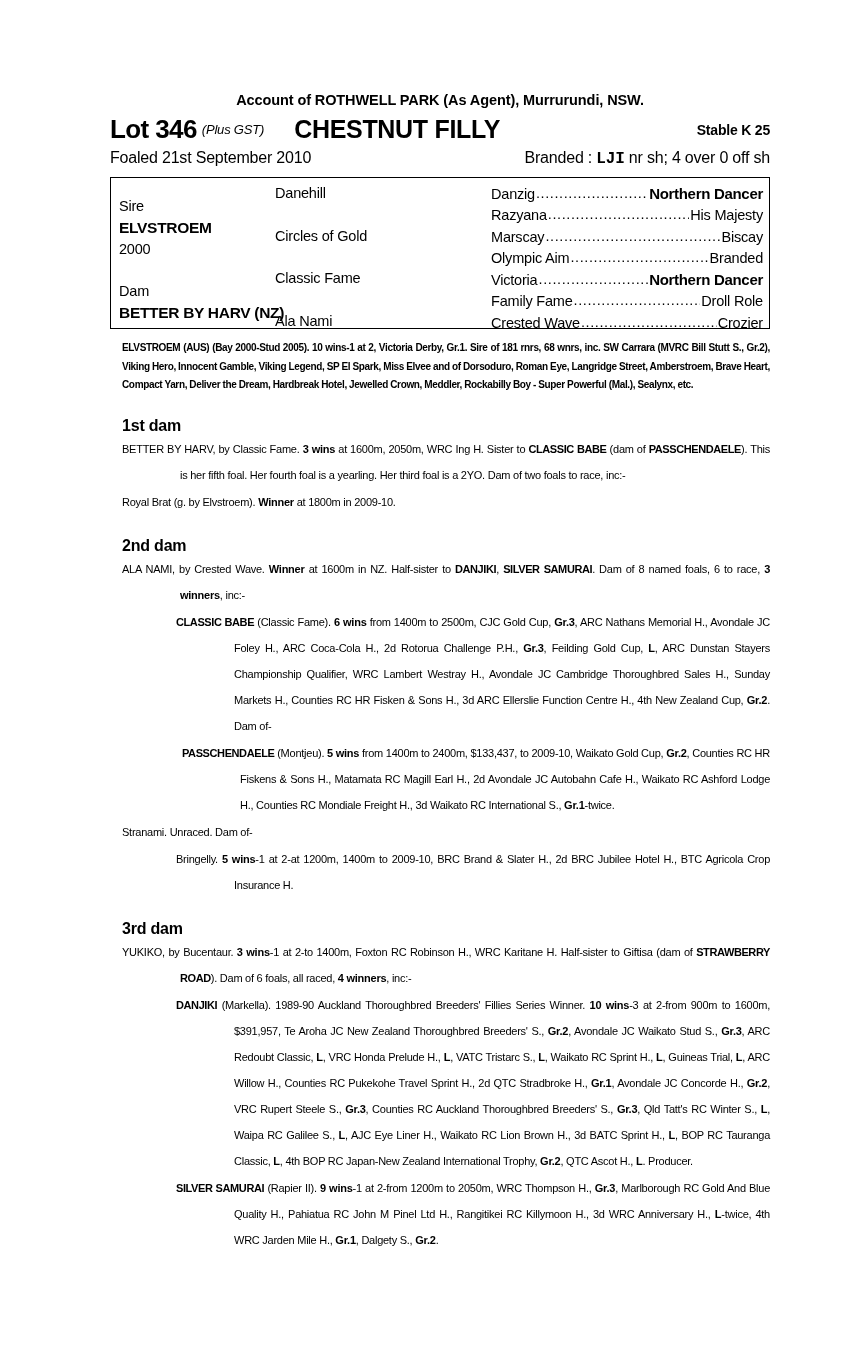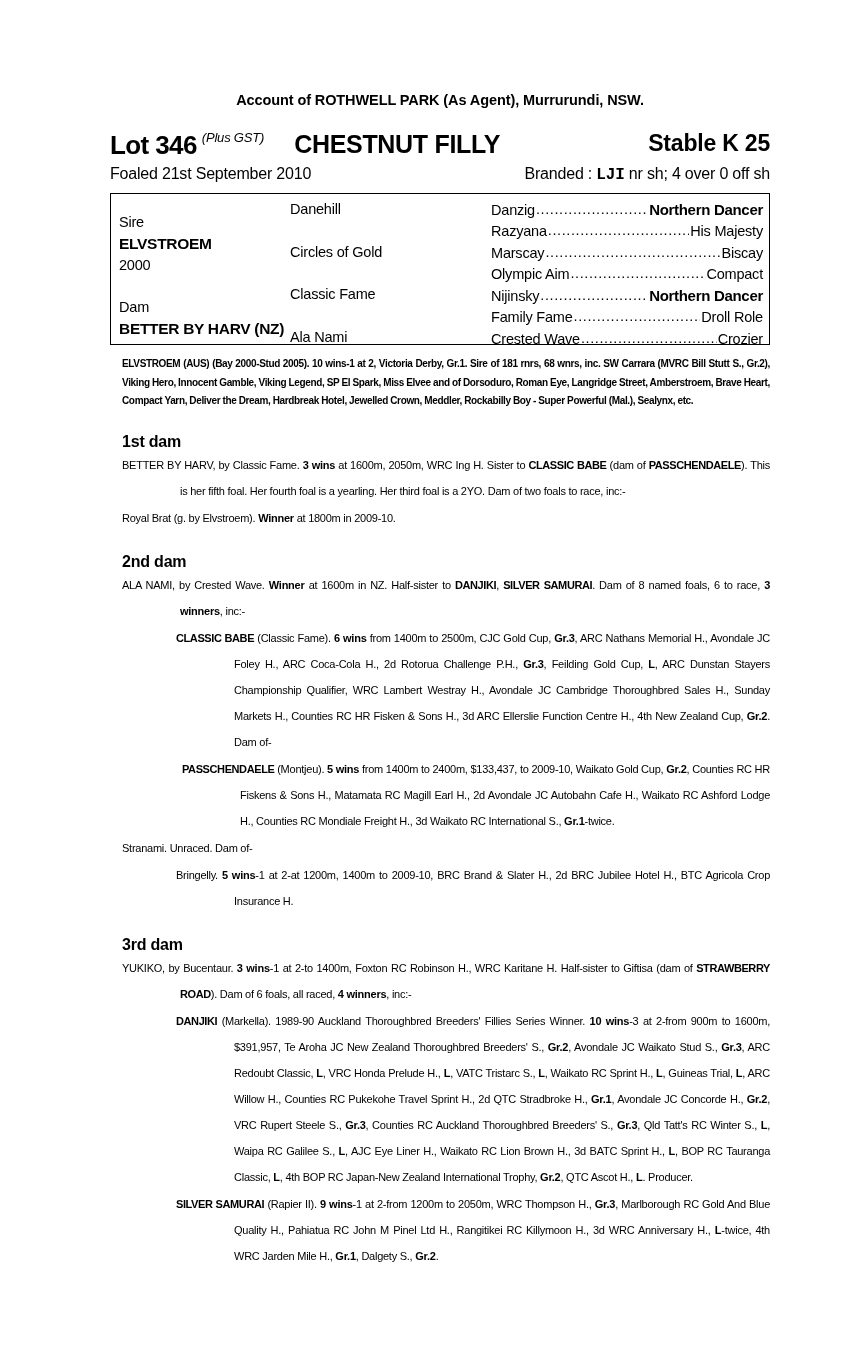--- a/index.html
+++ b/index.html
@@ -32,42 +32,42 @@
   .account-line {
     text-align: center;
     font-weight: bold;
     font-size: 14.5px;
     letter-spacing: -0.1px;
     padding-top: 92px;
     white-space: nowrap;
   }
   .lot-row {
     display: flex;
-    align-items: flex-start;
-    margin-top: 22px;
+    align-items: center;
+    margin-top: 6px;
   }
   .lot-no {
     font-size: 26px;
     font-weight: bold;
     letter-spacing: -0.6px;
   }
   .gst {
     font-size: 13px;
     margin-left: 5px;
     letter-spacing: -0.2px;
     font-style: italic;
   }
   .colour-sex {
     font-size: 25px;
     font-weight: bold;
     letter-spacing: -0.3px;
     margin-left: 30px;
   }
   .stable {
-    font-size: 23px;
+    font-size: 14px;
     font-weight: bold;
     margin-left: auto;
     letter-spacing: -0.2px;
   }
   .foaled-row {
     display: flex;
     justify-content: space-between;
     font-size: 16px;
     margin-top: 4px;
     letter-spacing: -0.2px;
@@ -96,21 +96,21 @@
     box-sizing: border-box;
   }
   .ped-col-a {
     position: absolute;
     left: 8px;
     top: 18px;
     width: 165px;
   }
   .ped-col-b {
     position: absolute;
-    left: 179px;
+    left: 164px;
     top: 5px;
     width: 185px;
   }
   .ped-col-c {
     position: absolute;
     left: 380px;
     top: 5px;
     right: 6px;
   }
   .ped-line {
@@ -244,24 +244,24 @@
               <span class="rname">His Majesty</span>
             </div>
             <div class="leader-row">
               <span class="lname">Marscay</span>
               <span class="dots">................................................................................</span>
               <span class="rname">Biscay</span>
             </div>
             <div class="leader-row">
               <span class="lname">Olympic Aim</span>
               <span class="dots">................................................................................</span>
-              <span class="rname">Compact</span>
-            </div>
-            <div class="leader-row">
-              <span class="lname">Nijinsky</span>
+              <span class="rname">Branded</span>
+            </div>
+            <div class="leader-row">
+              <span class="lname">Victoria</span>
               <span class="dots">................................................................................</span>
               <span class="rname bold">Northern Dancer</span>
             </div>
             <div class="leader-row">
               <span class="lname">Family Fame</span>
               <span class="dots">................................................................................</span>
               <span class="rname">Droll Role</span>
             </div>
             <div class="leader-row">
               <span class="lname">Crested Wave</span>

